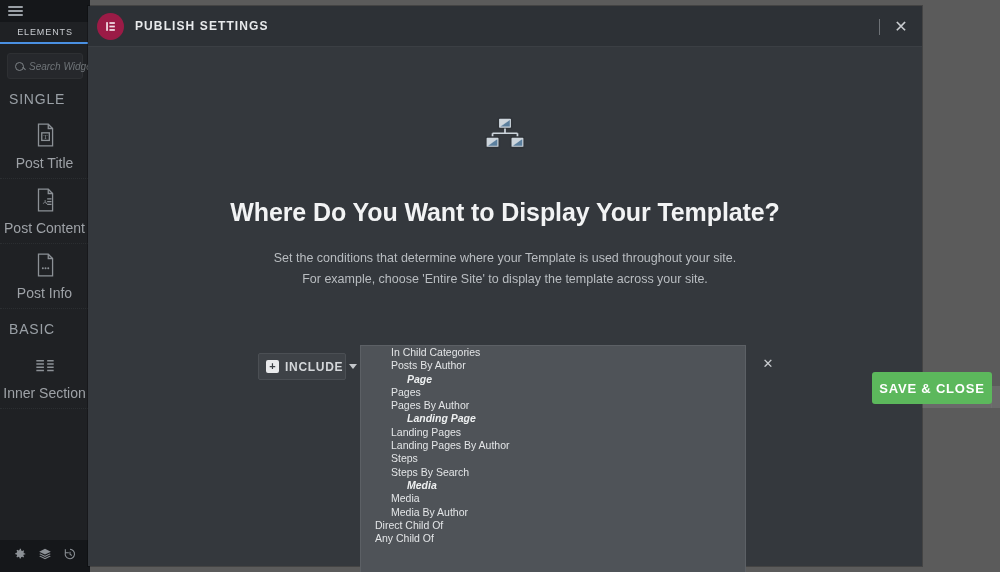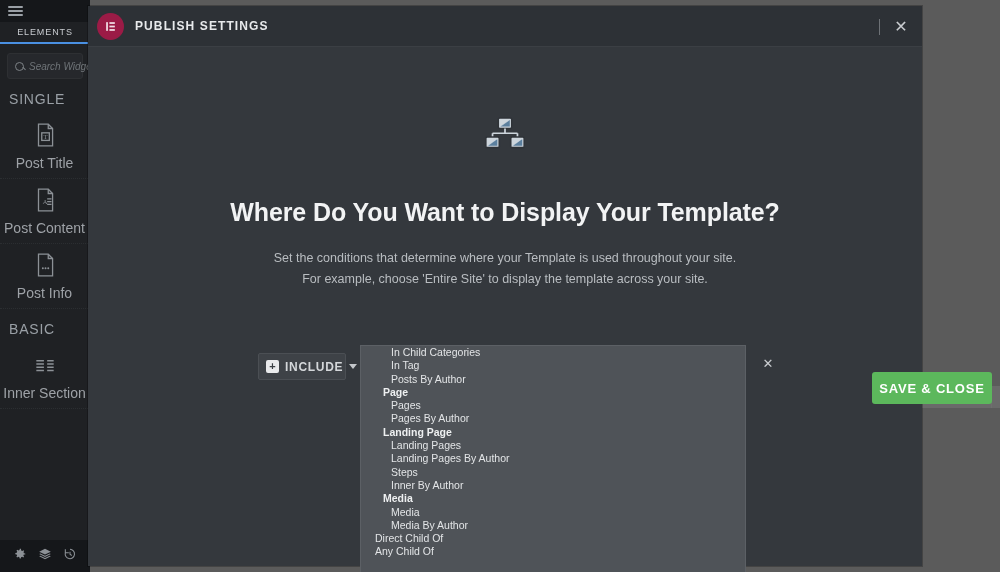--- a/index.html
+++ b/index.html
@@ -155,21 +155,21 @@
   .listbox {
     margin-left: 14px; width: 386px; background: #4f5358;
     border: 1px solid #5c6065; height: 254px; overflow: hidden;
     text-align: left; position: relative;
   }
   .opt {
     font-size: 10.5px; color: #e3e5e7; padding: 0 0 0 30px;
     height: 13.3px; line-height: 13.3px; white-space: nowrap;
   }
   .opt.group {
-    font-weight: bold; padding-left: 22px; color: #eef0f1;
+    font-weight: bold; font-style: italic; padding-left: 14px; color: #eef0f1; margin-left: 32px;
   }
   .opt.flat { padding-left: 14px; }
 
   .row-remove {
     margin-left: 14px; margin-top: 12px;
     color: #c9ccd0; font-size: 13px; line-height: 1; cursor: pointer;
     width: 16px; text-align: center;
   }
 
   
@@ -327,30 +327,29 @@
 
       <div class="cond-row">
         <div class="include-select">
           <div class="plus-box">+</div>
           <div class="include-label">INCLUDE</div>
           <div class="caret"></div>
         </div>
 
         <div class="listbox" id="listbox">
             <div class="opt">In Child Categories</div>
-            <div class="opt">In Tag</div>
             <div class="opt">Posts By Author</div>
             <div class="opt group">Page</div>
             <div class="opt">Pages</div>
             <div class="opt">Pages By Author</div>
             <div class="opt group">Landing Page</div>
             <div class="opt">Landing Pages</div>
             <div class="opt">Landing Pages By Author</div>
             <div class="opt">Steps</div>
-            <div class="opt">Inner By Author</div>
+            <div class="opt">Steps By Search</div>
             <div class="opt group">Media</div>
             <div class="opt">Media</div>
             <div class="opt">Media By Author</div>
             <div class="opt flat">Direct Child Of</div>
             <div class="opt flat">Any Child Of</div>
           </div>
 
         <div class="row-remove">✕</div>
       </div>
     </div>

